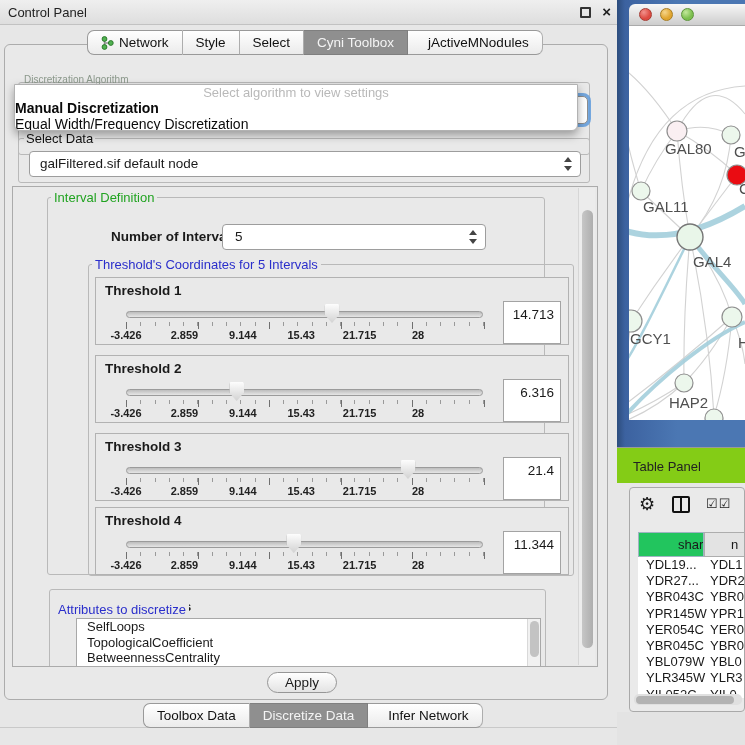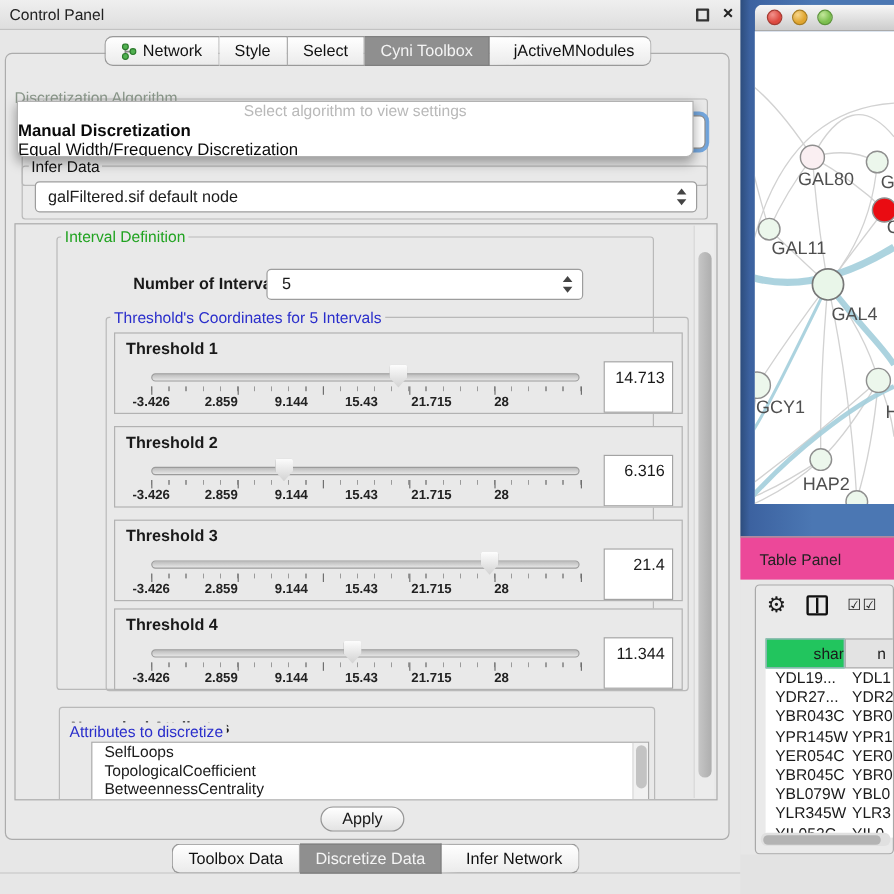--- a/index.html
+++ b/index.html
@@ -26,21 +26,21 @@
   .seg:first-child { border-left:1px solid #999; border-radius:7px 0 0 7px; }
   .seg:last-child { border-radius:0 7px 7px 0;padding-left:20px; }
   .seg.active { background:#8f8f8f; color:#f4f4f4; border-color:#7f7f7f; }
   #top-tabs { left:87px; top:30px; }
   #bottom-tabs { left:143px; top:703px; }
   #bottom-edge { position:absolute; left:0; top:727px; width:617px; height:1px; background:#c9c9c9; }
 
   .net-ico { width:13px; height:14px; display:inline-block; }
 
   
-  #dz-label { position:absolute; left:12px; top:74px; font-size:13px; color:#8b988b; z-index:1; }
+  #dz-label { position:absolute; left:24px; top:74px; font-size:10px; color:#8b988b; z-index:1; }
   #dz-group { position:absolute; left:18px; top:82px; width:572px; height:73px;
     border:1px solid #b9b9b9; border-radius:3px; z-index:0; }
   #dz-combo { position:absolute; left:28px; top:96px; width:560px; height:28px; background:#fff;
     border:1px solid #8d8d8d; border-radius:5px;
     box-shadow:0 0 0 3px rgba(95,155,220,.85); z-index:1; }
 
   
   #popup { position:absolute; left:14px; top:84px; width:564px; height:47px; background:#fff;
     border:1px solid #b2b2b2; border-radius:0 0 6px 6px;
     box-shadow:0 4px 10px rgba(0,0,0,.35); z-index:6; overflow:hidden; }
@@ -123,21 +123,21 @@
     background:linear-gradient(90deg,#2d4d7d 0,#3c62a0 8px,#4b77b3 60px); }
   #mac-bar { position:absolute; left:12px; top:4px; width:116px; height:22px;
     background:linear-gradient(#f7f7f7,#cdcdcd); border-radius:6px 0 0 0; border-bottom:1px solid #aaa; }
   .light { position:absolute; top:4px; width:13px; height:13px; border-radius:50%; }
   .light.red { left:10px; background:radial-gradient(circle at 35% 30%,#f2928c,#dd4a41 60%); border:1px solid #a53b33; }
   .light.yellow { left:31px; background:radial-gradient(circle at 35% 30%,#f6d58a,#e0a52f 60%); border:1px solid #a87d22; }
   .light.green { left:52px; background:radial-gradient(circle at 35% 30%,#c3e89b,#7cbf4e 60%); border:1px solid #5c943a; }
   #net-canvas { position:absolute; left:12px; top:26px; width:116px; height:394px; background:#fff; overflow:hidden; }
 
   
-  #tp-header { position:absolute; left:617px; top:447px; width:128px; height:36px; background:#ec4899;
+  #tp-header { position:absolute; left:617px; top:447px; width:128px; height:36px; background:#84cc16;
     border-top:1px solid #9a9a9a; }
   #tp-header .t { position:absolute; left:16px; top:11px; font-size:13px; color:#222; }
   #tp-box { position:absolute; left:629px; top:487px; width:116px; height:225px; background:#eaeaea;
     border:1px solid #a9a9a9; border-radius:4px; overflow:hidden; }
   #tp-toolbar { position:absolute; left:0; top:0; width:116px; height:34px; }
   #gear { position:absolute; left:9px; top:5px; font-size:18px; color:#1c1c1c; }
   #split-ico { position:absolute; left:42px; top:8px; width:18px; height:17px;
     border:2px solid #111; border-radius:2px; }
   #split-ico:after { content:""; position:absolute; left:6px; top:0; width:2px; height:13px; background:#111; }
   #checks { position:absolute; left:76px; top:8px; font-size:13px; letter-spacing:1px; color:#222; }
@@ -197,21 +197,21 @@
   <span id="dz-label">Discretization Algorithm</span>
   <div id="dz-group"></div>
   <div id="dz-combo"></div>
 
   <div id="popup">
     <div class="ph">Select algorithm to view settings</div>
     <div class="it b">Manual Discretization</div>
     <div class="it">Equal Width/Frequency Discretization</div>
   </div>
 
-  <span id="td-label">Infer Data</span>
+  <span id="td-label">Select Data</span>
   <div id="td-group">
     <div id="td-combo">
       <span>galFiltered.sif default node</span>
       <span class="updown"></span>
     </div>
   </div>
 
   <div id="main-panel">
 
     <span class="grouptitle green" id="interval-title">Interval Definition</span>

